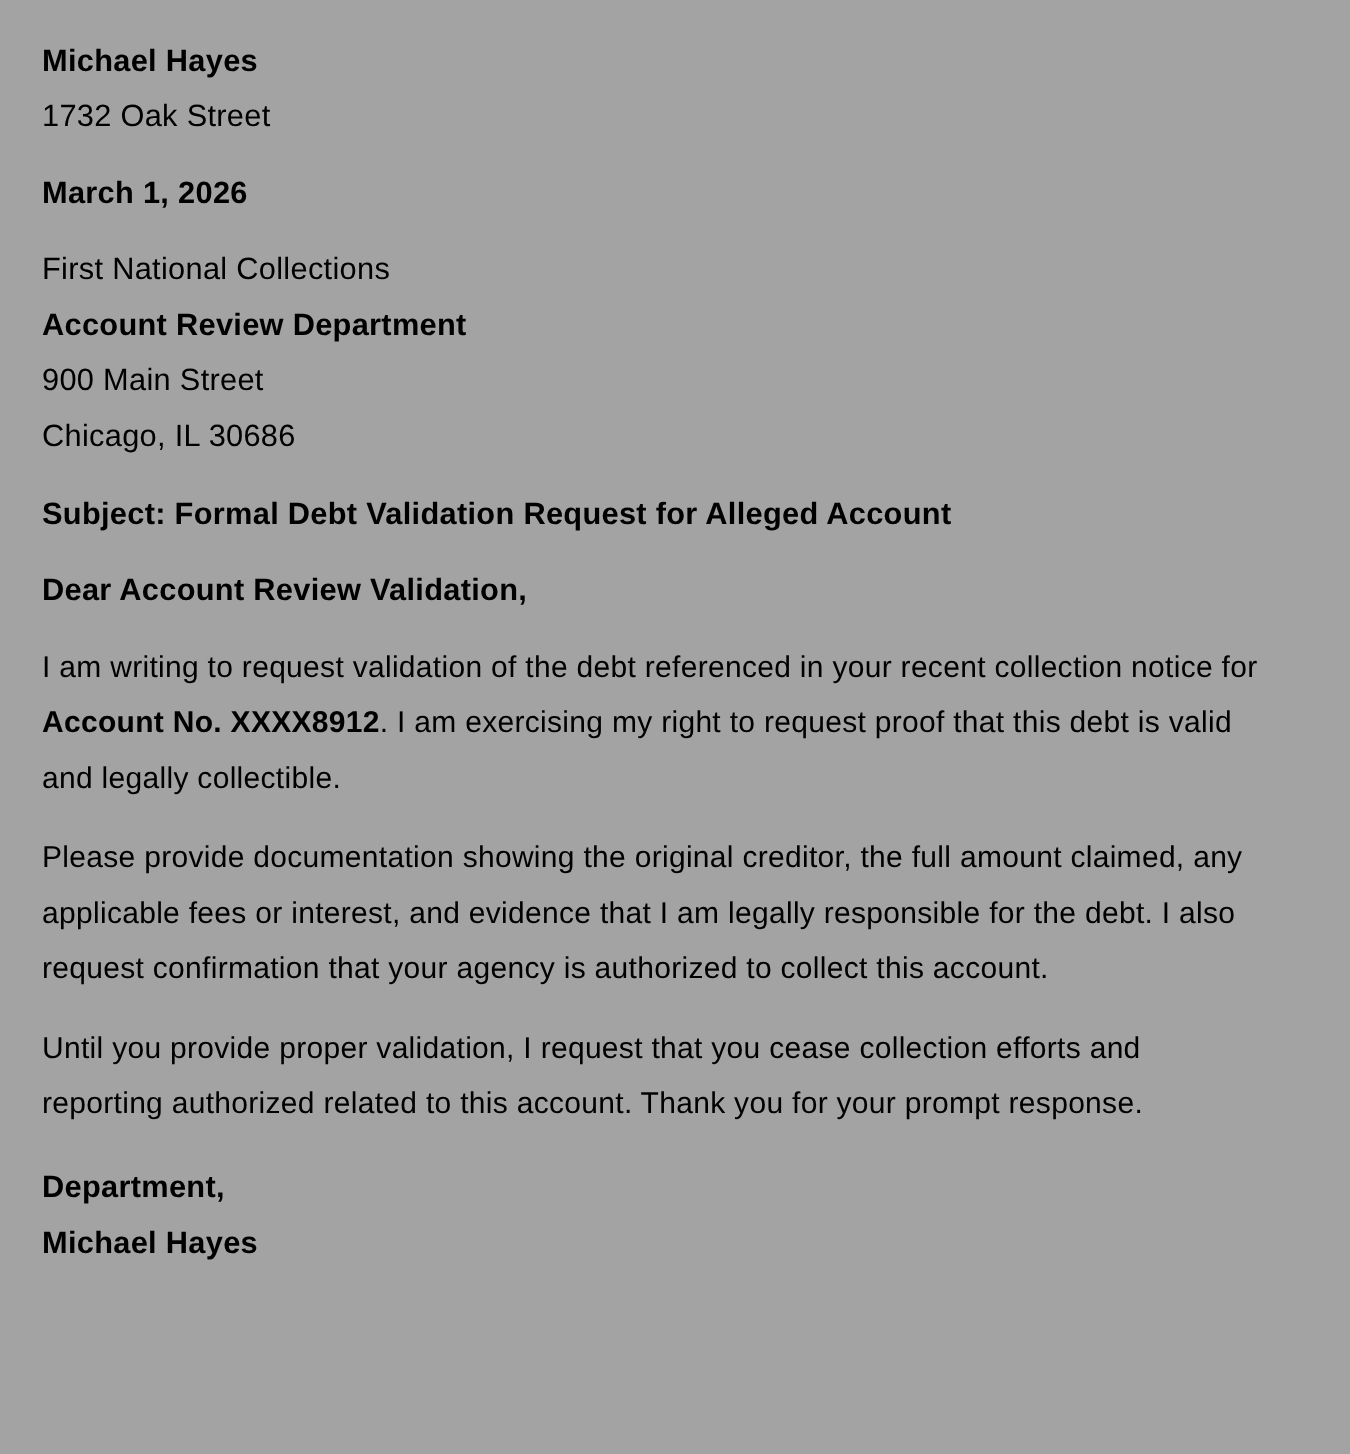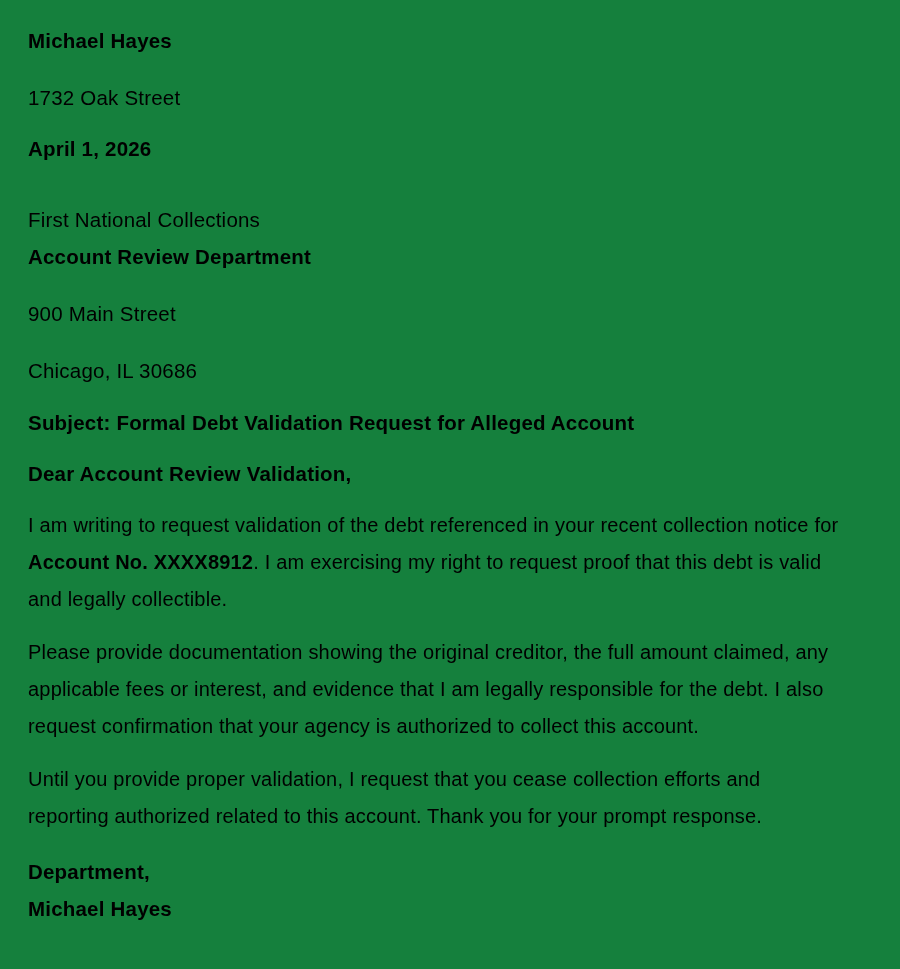--- a/index.html
+++ b/index.html
@@ -12,40 +12,39 @@
     height: 969px;
     font-family: "Liberation Sans", sans-serif;
     color: #000000;
     -webkit-font-smoothing: antialiased;
   }
   .page {
     box-sizing: border-box;
     width: 900px;
     height: 969px;
     padding: 22px 28px 0 28px;
-    background: #15803d;
+    background: #a3a3a3;
   }
   .doc {
     width: 812px;
   }
   .block {
     margin: 0;
   }
   .line {
     font-size: 20.5px;
     line-height: 37px;
     letter-spacing: 0.01em;
     white-space: pre-wrap;
   }
   .bold {
     font-weight: 700;
   }
   .regular {
     font-weight: 400;
-    margin-top: 20px;
   }
   
   .gap-sender   { height: 14px; }
   .gap-date     { height: 14px; }
   .gap-recip    { height: 15px; }
   .gap-subject  { height: 14px; }
   .gap-salute   { height: 15px; }
   .para {
     font-size: 20px;
     line-height: 37px;
@@ -63,21 +62,21 @@
   <div class="doc">
 
     <div class="block">
       <div class="line bold">Michael Hayes</div>
       <div class="line regular">1732 Oak Street</div>
     </div>
 
     <div class="gap-sender"></div>
 
     <div class="block">
-      <div class="line bold">April 1, 2026</div>
+      <div class="line bold">March 1, 2026</div>
     </div>
 
     <div class="gap-date"></div>
 
     <div class="block">
       <div class="line regular">First National Collections</div>
       <div class="line bold">Account Review Department</div>
       <div class="line regular">900 Main Street</div>
       <div class="line regular">Chicago, IL 30686</div>
     </div>

